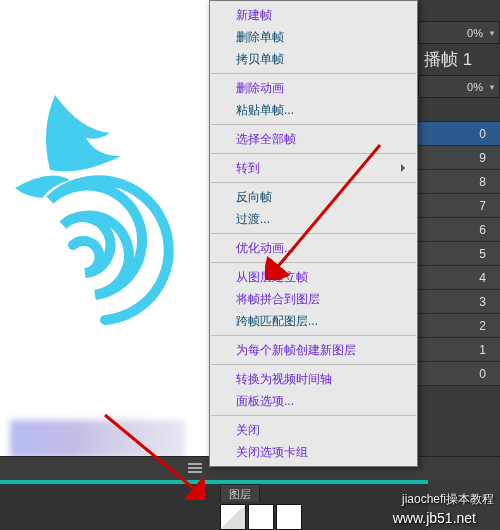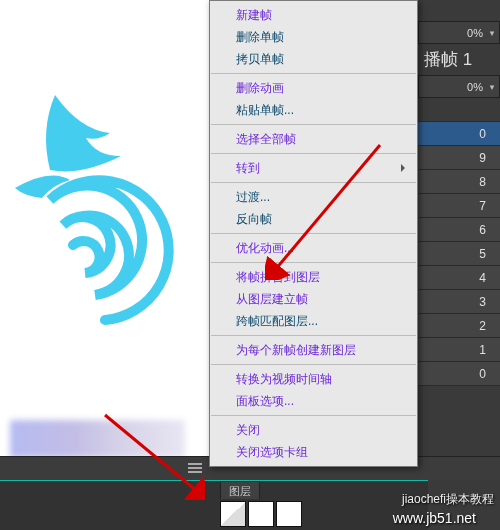--- a/index.html
+++ b/index.html
@@ -18,21 +18,21 @@
 .rail-row{display:flex;align-items:center;height:22px;border:1px solid #222;border-top:none;background:#404040;color:#ddd}
 .rail-row .pct{flex:1;text-align:right;padding-right:2px;font-size:11px}
 .rail-row .chev{width:14px;text-align:center;color:#bbb;font-size:9px}
 .rail-mid{color:#ddd;padding:4px 6px;border-bottom:1px solid #222;font-size:17px}
 .layer-slot{height:24px;border-bottom:1px solid #2a2a2a;display:flex;align-items:center;background:#444}
 .layer-slot.sel{background:#2d5a8c}
 .layer-slot .num{flex:1;text-align:right;padding-right:14px;color:#e0e0e0;font-size:12px}
 .slot-gap{height:24px;border-bottom:1px solid #2a2a2a;background:#3a3a3a}
 .arrow1{position:absolute;left:265px;top:140px;width:120px;height:140px;z-index:20;pointer-events:none}
 .arrow2{position:absolute;left:100px;top:410px;width:105px;height:90px;z-index:20;pointer-events:none}
-.bottom{position:absolute;left:0;bottom:0;width:428px;height:50px;background:#323232;border-top:1px solid #14b8a6}
+.bottom{position:absolute;left:0;bottom:0;width:428px;height:50px;background:#323232;border-top:4px solid #14b8a6}
 .timeline-bar{position:absolute;left:0;bottom:50px;width:500px;height:24px;background:#3c3c3c;border-top:1px solid #222}
 .tl-menu{position:absolute;right:298px;top:6px;width:14px;height:10px}
 .tl-menu div{height:2px;background:#aaa;margin-bottom:2px}
 .tabs{display:flex;height:18px;padding-left:220px}
 .tab{padding:2px 8px;color:#ccc;font-size:11px;background:#404040;border:1px solid #222;border-bottom:none;margin-right:2px}
 .frames{display:flex;padding:2px 0 0 220px;gap:2px}
 .frame{width:26px;height:26px;background:#fff;border:1px solid #111}
 .frame.f1{background:linear-gradient(135deg,#fff 50%,#ddd 50%)}
 .wm{position:absolute;right:24px;bottom:4px;color:#fff;font-size:14px;z-index:30;text-shadow:1px 1px 2px #000}
 .wm2{position:absolute;right:6px;bottom:22px;color:#eee;font-size:12px;z-index:30;text-shadow:1px 1px 2px #000}
@@ -58,27 +58,27 @@
     <div class="item disabled">删除单帧</div>
     <div class="item disabled">拷贝单帧</div>
     <div class="sep"></div>
     <div class="item">删除动画</div>
     <div class="item disabled">粘贴单帧...</div>
     <div class="sep"></div>
     <div class="item">选择全部帧</div>
     <div class="sep"></div>
     <div class="item sub">转到</div>
     <div class="sep"></div>
+    <div class="item disabled">反向帧</div>
     <div class="item disabled">过渡...</div>
-    <div class="item disabled">反向帧</div>
     <div class="sep"></div>
     <div class="item">优化动画...</div>
     <div class="sep"></div>
+    <div class="item">从图层建立帧</div>
     <div class="item">将帧拼合到图层</div>
-    <div class="item">从图层建立帧</div>
     <div class="item disabled">跨帧匹配图层...</div>
     <div class="sep"></div>
     <div class="item">为每个新帧创建新图层</div>
     <div class="sep"></div>
     <div class="item">转换为视频时间轴</div>
     <div class="item">面板选项...</div>
     <div class="sep"></div>
     <div class="item">关闭</div>
     <div class="item">关闭选项卡组</div>
   </div>

